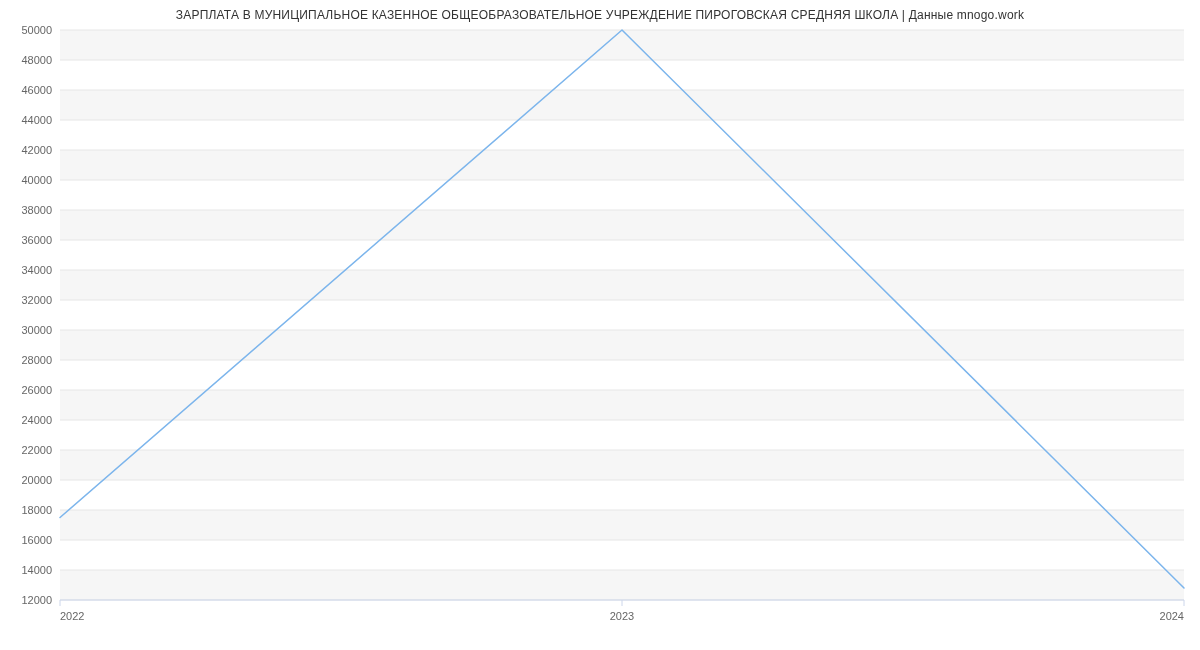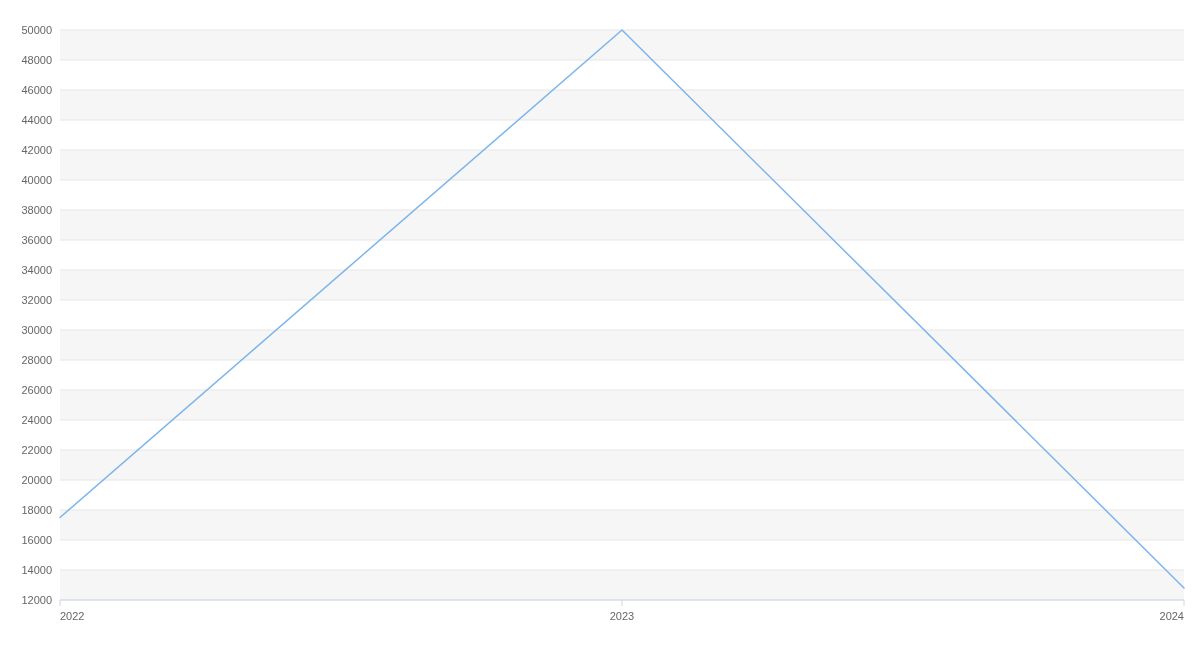--- a/index.html
+++ b/index.html
@@ -61,20 +61,21 @@
   }
   .axis-line {
     stroke: #ccd6eb;
     stroke-width: 1;
   }
 </style>
 </head>
 <body>
 
 <div class="chart-wrap">
+  <div class="title">ЗАРПЛАТА В МУНИЦИПАЛЬНОЕ КАЗЕННОЕ ОБЩЕОБРАЗОВАТЕЛЬНОЕ УЧРЕЖДЕНИЕ ПИРОГОВСКАЯ СРЕДНЯЯ ШКОЛА | Данные mnogo.work</div>
   <div class="plot">
     <svg id="chart-svg" width="1130" height="600" overflow="visible">
         <g>
           <rect x="0" y="540" width="1124" height="30" class="grid-band"></rect>
           <rect x="0" y="480" width="1124" height="30" class="grid-band"></rect>
           <rect x="0" y="420.00000000000006" width="1124" height="29.999999999999943" class="grid-band"></rect>
           <rect x="0" y="360" width="1124" height="30" class="grid-band"></rect>
           <rect x="0" y="300.00000000000006" width="1124" height="29.999999999999943" class="grid-band"></rect>
           <rect x="0" y="240" width="1124" height="30" class="grid-band"></rect>
           <rect x="0" y="180" width="1124" height="30.00000000000003" class="grid-band"></rect>

